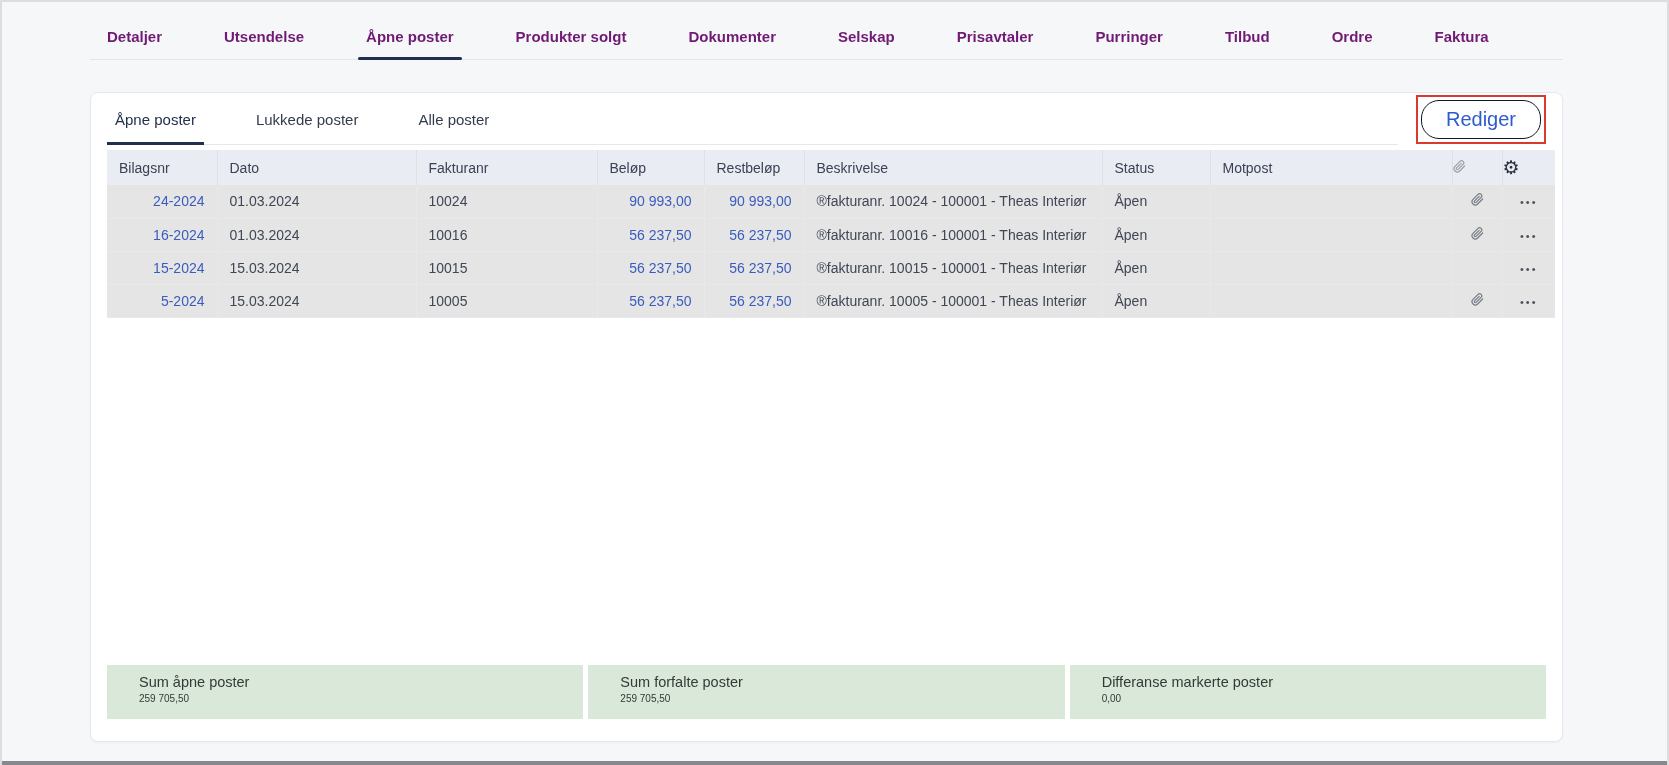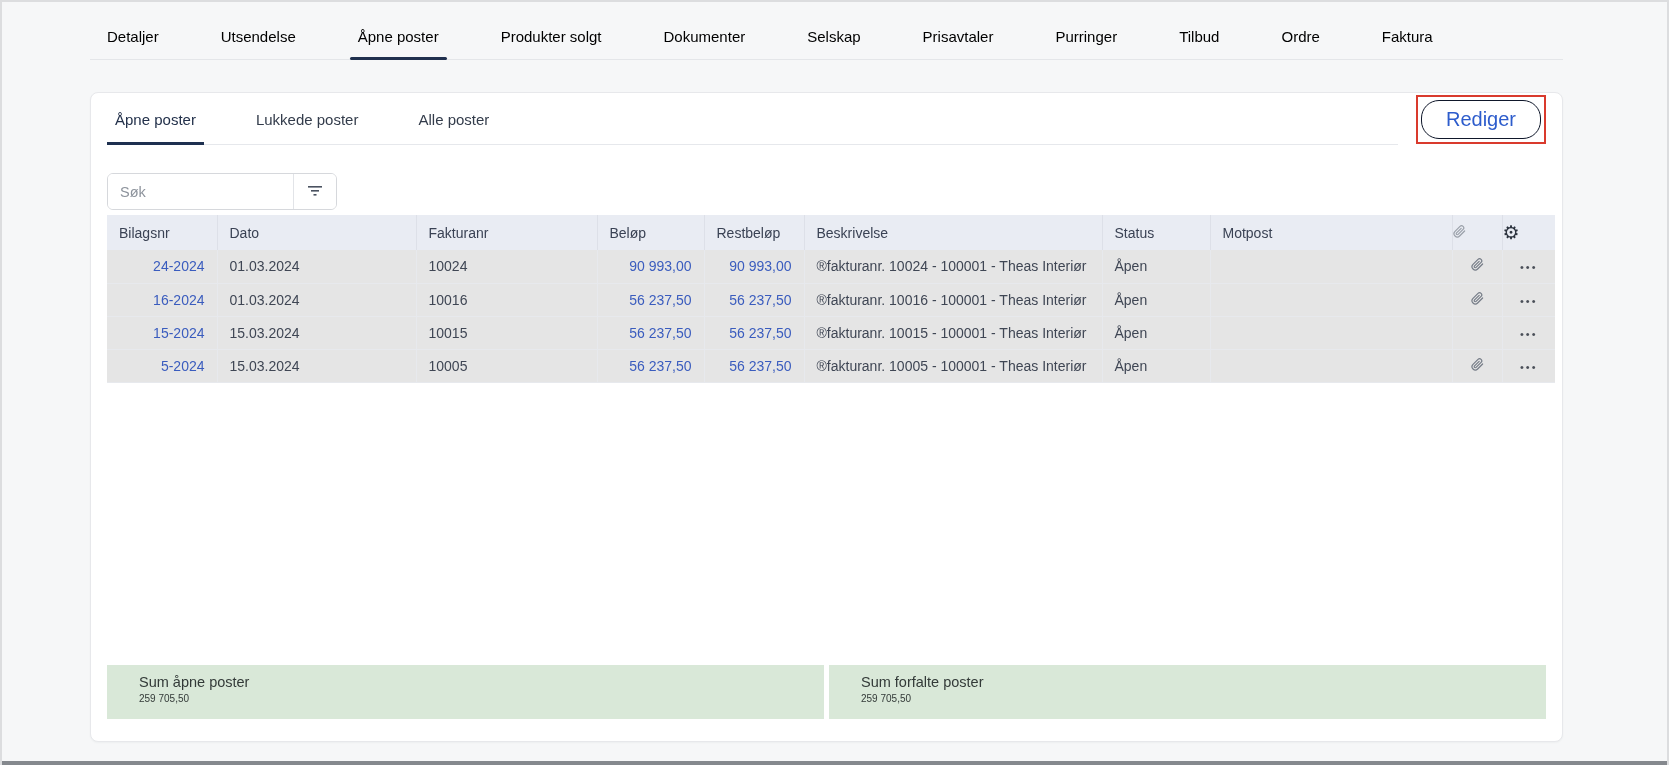--- a/index.html
+++ b/index.html
@@ -27,23 +27,24 @@
     margin: 14px 104px 0 88px;
     display: flex;
     gap: 46px;
     border-bottom: 1px solid #e4e6e9;
     padding-left: 9px;
   }
   .top-tab {
     position: relative;
     padding: 12px 8px 14px 8px;
     font-size: 15px;
-    color: #000000;
+    color: #701a75;
     cursor: pointer;
     white-space: nowrap;
+    font-weight: bold;
   }
   .top-tab.active::after {
     content: "";
     position: absolute; left: 0; right: 0; bottom: -1px;
     height: 3px; background: #20304e; border-radius: 2px;
   }
 
   
   .card {
     margin: 32px 104px 0 88px;
@@ -221,34 +222,20 @@
       <div class="subtabs">
         <div class="subtab active">Åpne poster</div>
         <div class="subtab">Lukkede poster</div>
         <div class="subtab">Alle poster</div>
       </div>
       <div class="rediger-wrap">
         <button class="rediger-btn">Rediger</button>
       </div>
     </div>
 
-    <div class="search-row">
-      <div class="search-group">
-        <input class="search-input" type="text" placeholder="Søk" style="">
-        <button class="filter-btn">
-          <span>
-            <svg width="18" height="16" viewBox="0 0 18 16">
-              <rect x="2" y="4" width="14" height="1.6" fill="currentColor"></rect>
-              <rect x="5" y="8" width="8" height="1.6" fill="currentColor"></rect>
-              <rect x="7.5" y="12" width="3" height="1.6" fill="currentColor"></rect>
-            </svg>
-          </span>
-        </button>
-      </div>
-    </div>
 
     <table class="grid-table">
       <colgroup>
         <col style="width:110px">
           <col style="width:199px">
           <col style="width:181px">
         <col style="width:107px">
           <col style="width:100px">
           <col style="width:298px">
         <col style="width:108px">
@@ -360,18 +347,22 @@
 
     <div class="summary-bar">
       <div class="summary-panel">
         <div class="summary-label">Sum åpne poster</div>
         <div class="summary-value">259 705,50</div>
       </div>
       <div class="summary-panel">
         <div class="summary-label">Sum forfalte poster</div>
         <div class="summary-value">259 705,50</div>
       </div>
+      <div class="summary-panel">
+        <div class="summary-label">Differanse markerte poster</div>
+        <div class="summary-value">0,00</div>
+      </div>
     </div>
 
   </section>
 
   <div class="bottom-edge"></div>
 </div>
 
 </body></html>

